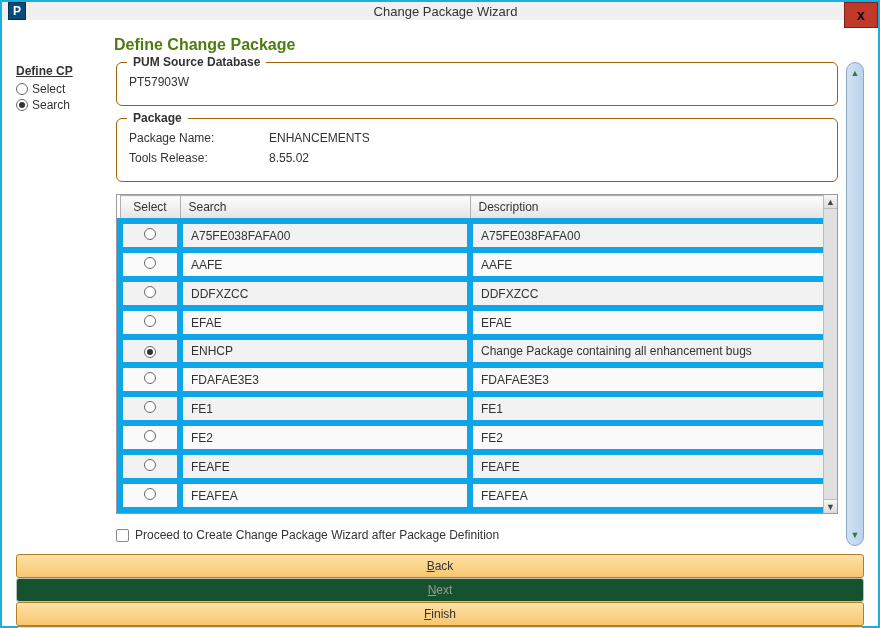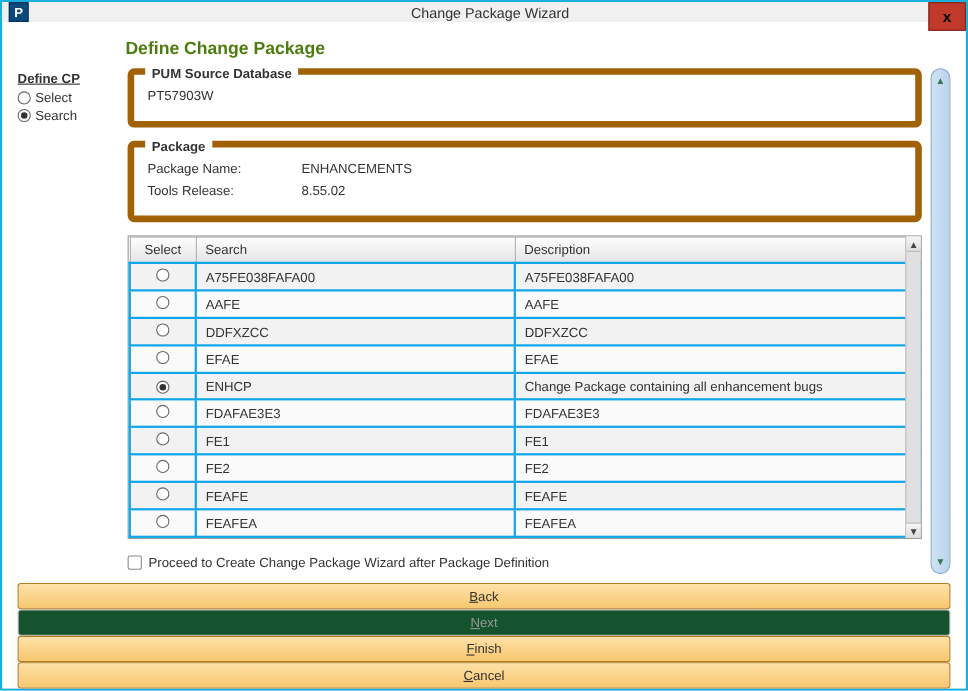--- a/index.html
+++ b/index.html
@@ -20,33 +20,33 @@
 
   .leftnav { width: 100px; padding-top: 2px; }
   .leftnav .nav-title { font-weight: bold; text-decoration: underline; color: #333; margin-bottom: 4px; }
   .leftnav .nav-item { display: flex; align-items: center; gap: 4px; margin-bottom: 2px; cursor: pointer; }
   .radio { width: 12px; height: 12px; border: 1px solid #666; border-radius: 50%; display: inline-flex; align-items: center; justify-content: center; background: #fff; }
   .radio.checked::after { content: ""; width: 6px; height: 6px; border-radius: 50%; background: #333; display: block; }
 
   .content-area { flex: 1; display: flex; position: relative; min-height: 0; }
   .content-scroll { flex: 1; min-height: 0; padding-right: 8px; }
 
-  .panel { border: 6px solid #a16207; border-radius: 6px; padding: 8px 12px 10px 12px; margin-bottom: 12px; position: relative; }
+  .panel { border: 1px solid #a16207; border-radius: 6px; padding: 8px 12px 10px 12px; margin-bottom: 12px; position: relative; }
   .panel .panel-legend { position: absolute; top: -1px; left: 10px; background: #fff; padding: 0 6px; font-weight: bold; color: #333; transform: translateY(-50%); }
   .panel-legend-spacer { height: 4px; }
   .panel .kv-row { display: flex; margin-bottom: 6px; }
   .panel .kv-row .k { width: 140px; color: #333; }
   .panel .kv-row .v { color: #333; }
 
   .grid-wrap { border: 1px solid #9a9a9a; position: relative; }
   .grid-table { width: 100%; border-collapse: collapse; }
   .grid-table th { background: linear-gradient(#fdfdfd, #e4e4e4); border: 1px solid #b0b0b0; padding: 4px 8px; text-align: left; font-weight: normal; color: #333; font-size: 12px; }
   .grid-table th.sel-col { width: 60px; text-align: center; }
   .grid-table th.search-col { width: 290px; }
-  .grid-table td { border: 2px solid #0ea5e9; padding: 4px 8px; color: #333; }
+  .grid-table td { border: 6px solid #0ea5e9; padding: 4px 8px; color: #333; }
   .grid-table td.sel-cell { text-align: center; }
   .grid-table tr:nth-child(even) td { background: #fafafa; }
   .grid-table tr:nth-child(odd)  td { background: #f2f2f2; }
 
   .grid-scrollbar { position: absolute; right: 0; top: 0; bottom: 0; width: 14px; background: #e0e0e0; border-left: 1px solid #bcbcbc; }
   .grid-scroll-up, .grid-scroll-down { height: 14px; background: linear-gradient(#f7f7f7, #dcdcdc); border-bottom: 1px solid #bcbcbc; display: flex; align-items: center; justify-content: center; font-size: 9px; color: #444; cursor: pointer; }
   .grid-scroll-down { border-bottom: none; border-top: 1px solid #bcbcbc; position: absolute; bottom: 0; left: 0; right: 0; }
 
   .outer-scrollbar { width: 18px; position: relative; }
   .outer-scrollbar .track { position: absolute; top: 0; bottom: 0; right: 0; width: 18px; border: 1px solid #8aa9c9; border-radius: 9px; background: linear-gradient(to right, #d0e2f4, #bcd3ec); }

